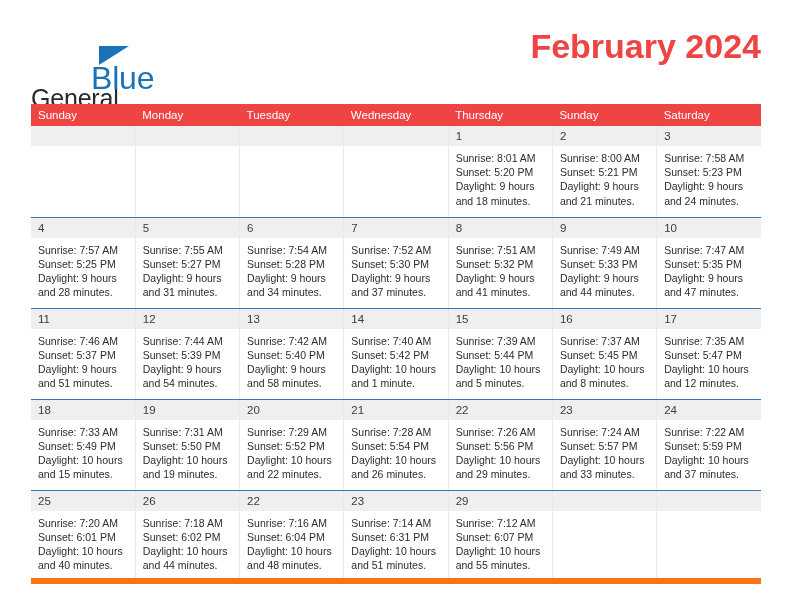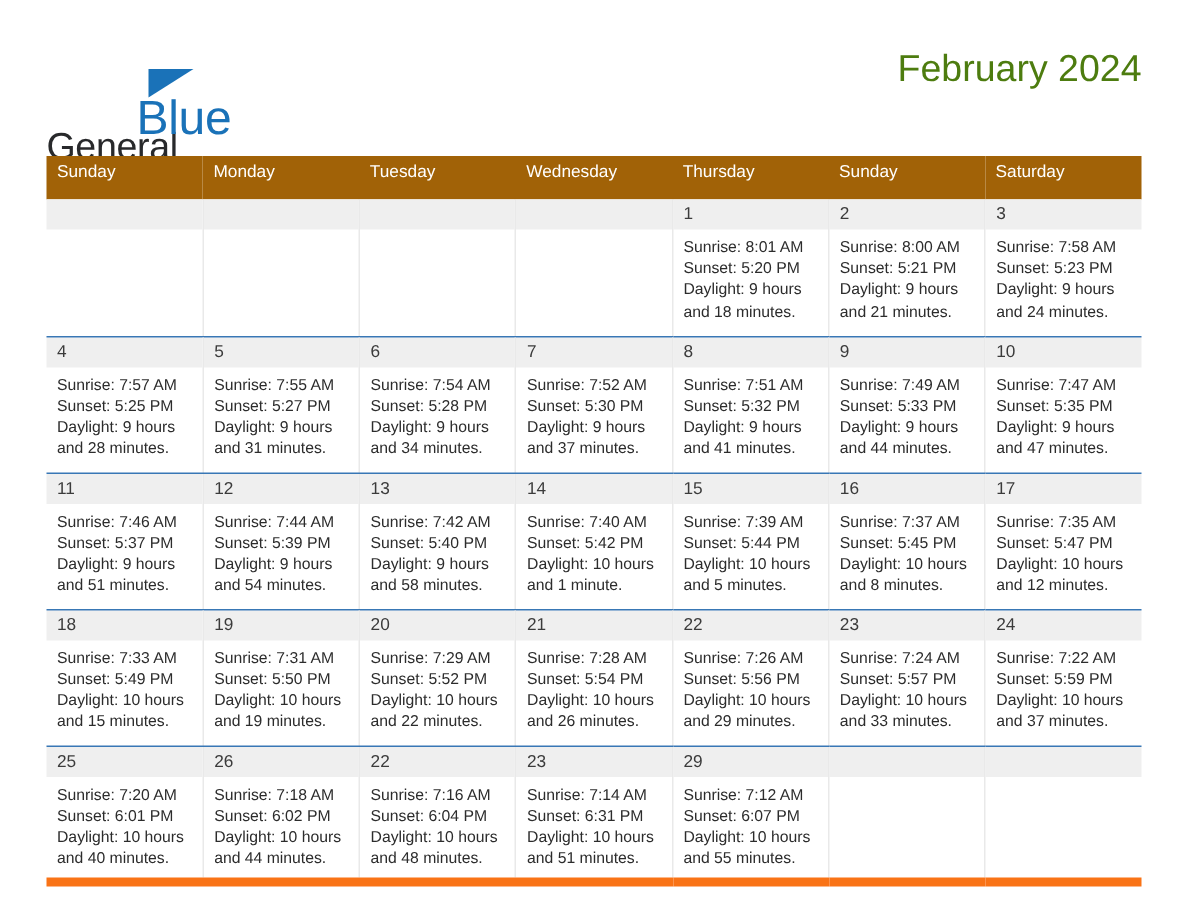--- a/index.html
+++ b/index.html
@@ -64,49 +64,50 @@
     color: #1a72b8;
     font-family: "Liberation Sans", sans-serif;
   }
   .title-block {
     position: absolute;
     right: 0;
     top: 0;
     text-align: right;
   }
   .cal-title {
-    font-size: 25px;
-    color: #4d7c0f;
+    font-size: 34px;
+    color: #ef4444;
     line-height: 36px;
     white-space: nowrap;
+    font-weight: bold;
   }
   .cal-subtitle {
     font-size: 14px;
     color: #2b2b2b;
     line-height: 22px;
     margin-top: 3px;
     white-space: nowrap;
   }
 
   
   .calendar {
     position: absolute;
     left: 31px;
     top: 104px;
     width: 730px;
     border-collapse: collapse;
     table-layout: fixed;
   }
   .calendar th {
-    background: #a16207;
+    background: #ef4444;
     color: #ffffff;
     font-weight: normal;
     font-size: 11.5px;
     text-align: left;
-    padding: 5px 0 12px 7px;
+    padding: 5px 0 5px 7px;
     height: 20px;
     box-sizing: border-box;
   }
   .calendar td {
     vertical-align: top;
     padding: 0;
     width: 104.28px;
     border-right: 1px solid #e9e9e9;
     border-bottom: 1px solid #3877b5;
     background: #ffffff;

